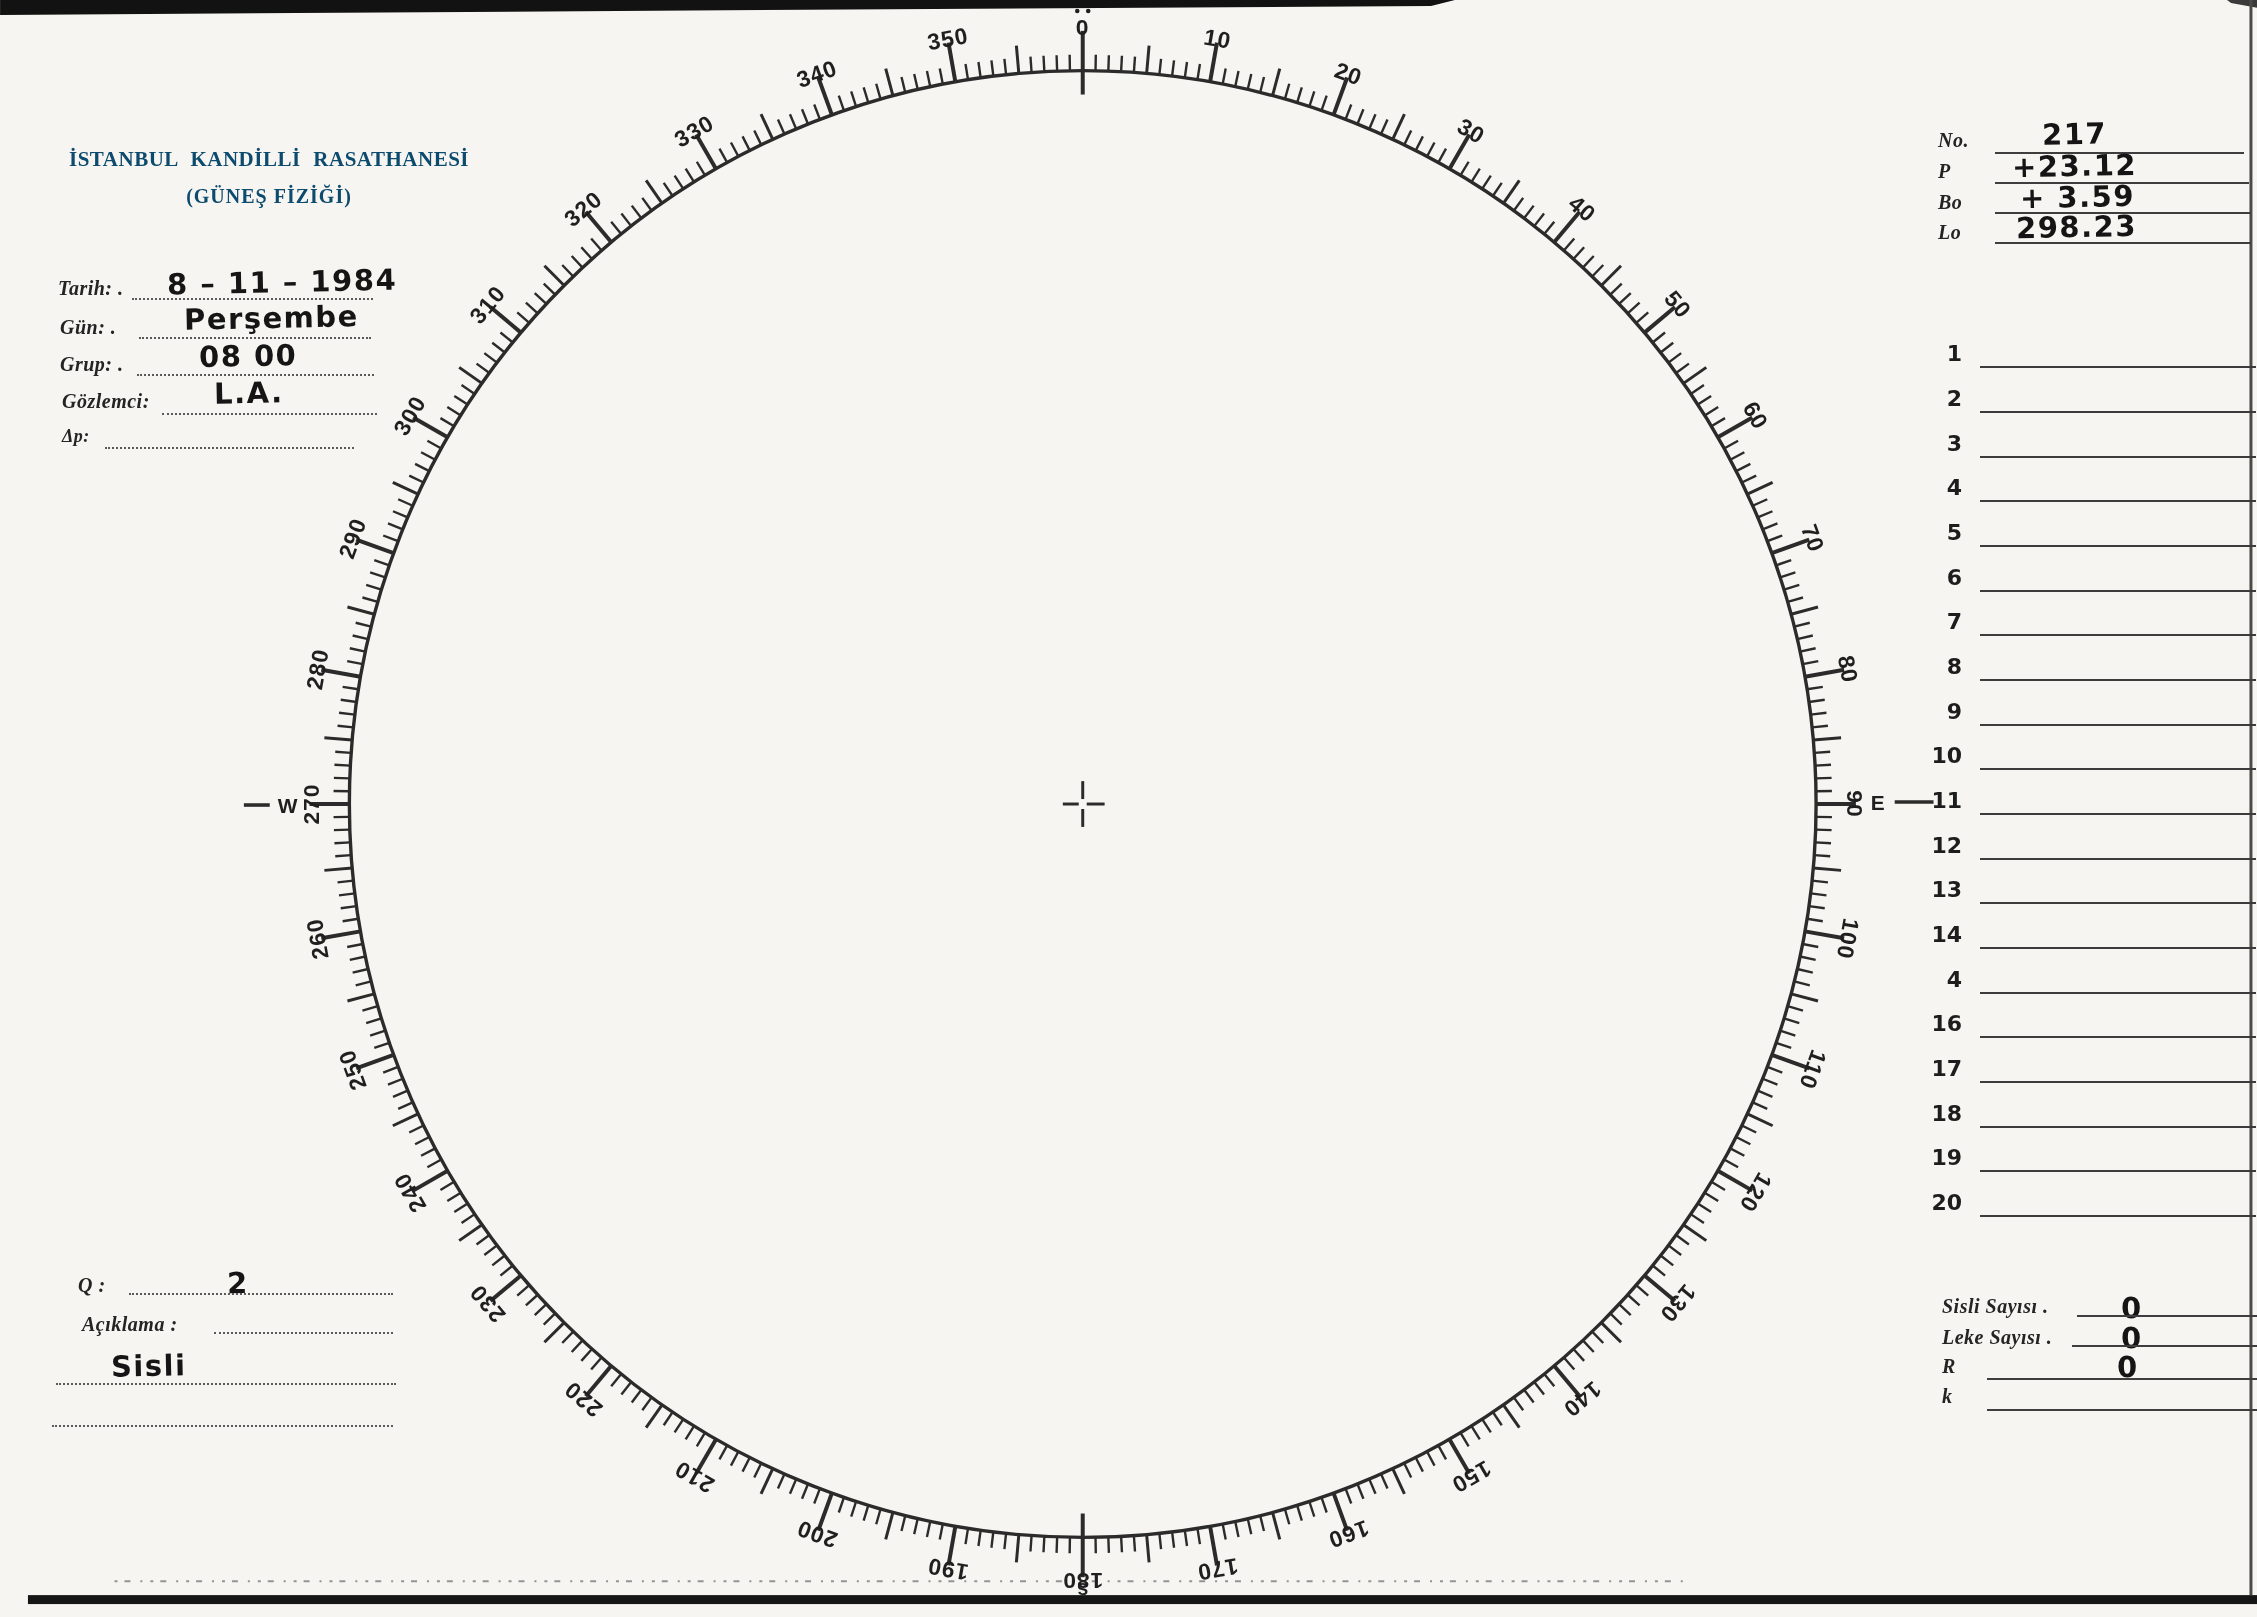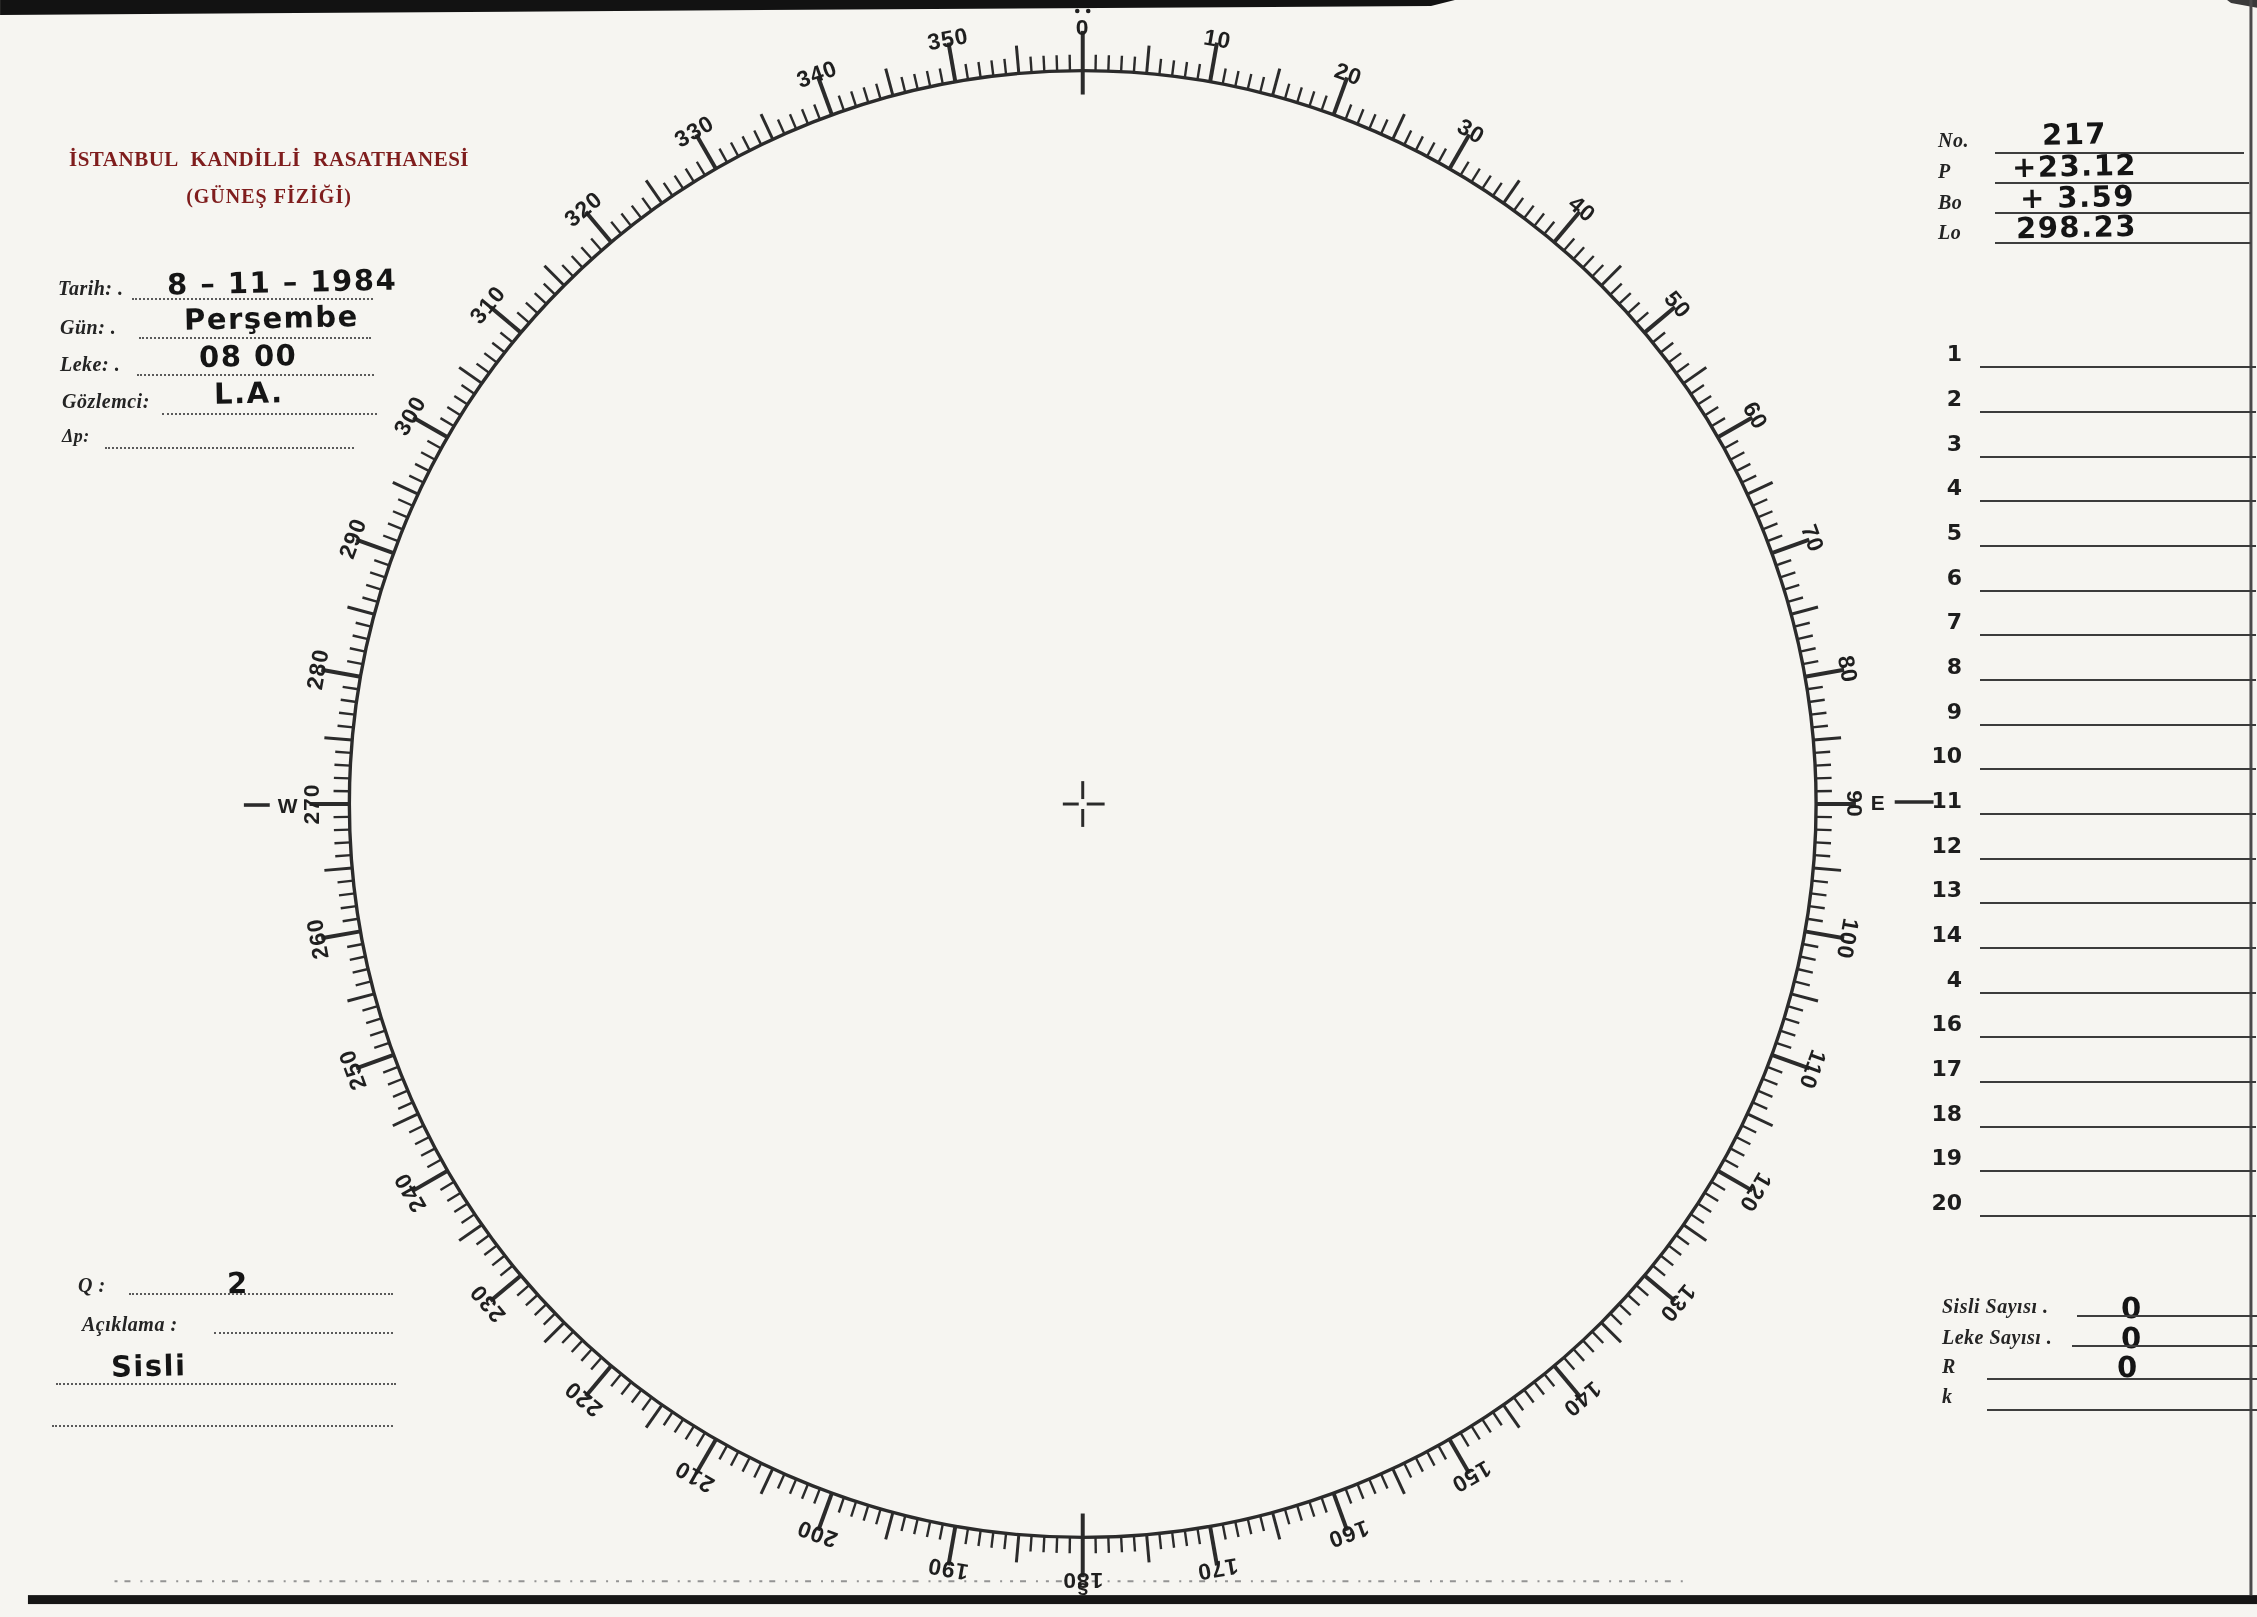--- a/index.html
+++ b/index.html
@@ -17,21 +17,21 @@
   }
   
   .hand{
     position:absolute;font:bold 29px "DejaVu Sans",sans-serif;
     color:#151515;letter-spacing:1.5px;white-space:nowrap;
     transform:rotate(-1.2deg);
   }
   .dotline{position:absolute;height:0;border-top:2.4px dotted #5a5a5a;}
   .solidline{position:absolute;height:0;border-top:2.2px solid #3e3e3e;}
 
-  .hdr{position:absolute;left:40px;top:147px;width:458px;text-align:center;color:#7f1d1d;}
+  .hdr{position:absolute;left:40px;top:147px;width:458px;text-align:center;color:#0c4a6e;}
   .hdr1{font:bold 21px "Liberation Serif",serif;letter-spacing:0.5px;word-spacing:7px;white-space:nowrap;}
   .hdr2{font:bold 20px "Liberation Serif",serif;margin-top:13px;letter-spacing:1px;}
 
   
   #spot-list{position:absolute;left:1922px;top:0;width:335px;height:1618px;}
   .spot-row{position:absolute;left:0;width:100%;height:34px;}
   .spot-num{
     position:absolute;left:8px;width:32px;text-align:right;
     font:bold 22px "DejaVu Sans",sans-serif;color:#1d1d1d;
   }
@@ -468,21 +468,21 @@
   </div>
 
   <span class="flabel" style="left:58px;top:277px">Tarih: .</span>
   <span class="hand" style="left:167px;top:265px">8 – 11 – 1984</span>
   <span class="dotline" style="left:132px;top:298px;width:241px"></span>
 
   <span class="flabel" style="left:60px;top:316px">Gün: .</span>
   <span class="hand" style="left:184px;top:301px">Perşembe</span>
   <span class="dotline" style="left:139px;top:337px;width:232px"></span>
 
-  <span class="flabel" style="left:60px;top:353px">Leke: .</span>
+  <span class="flabel" style="left:60px;top:353px">Grup: .</span>
   <span class="hand" style="left:199px;top:339px">08 00</span>
   <span class="dotline" style="left:137px;top:374px;width:237px"></span>
 
   <span class="flabel" style="left:62px;top:390px">Gözlemci:</span>
   <span class="hand" style="left:214px;top:376px">L.A.</span>
   <span class="dotline" style="left:162px;top:413px;width:215px"></span>
 
   <span class="flabel" style="left:62px;top:426px;font-size:18px">Δp:</span>
   <span class="dotline" style="left:105px;top:447px;width:249px"></span>
 

